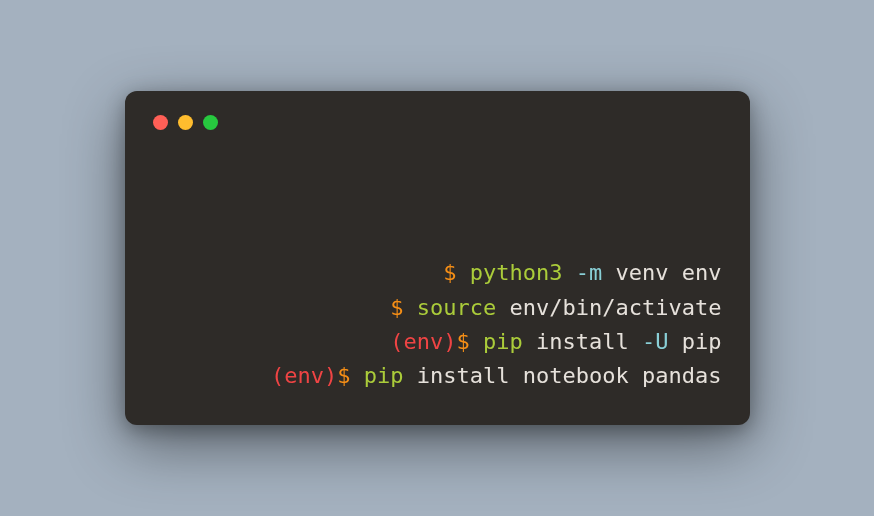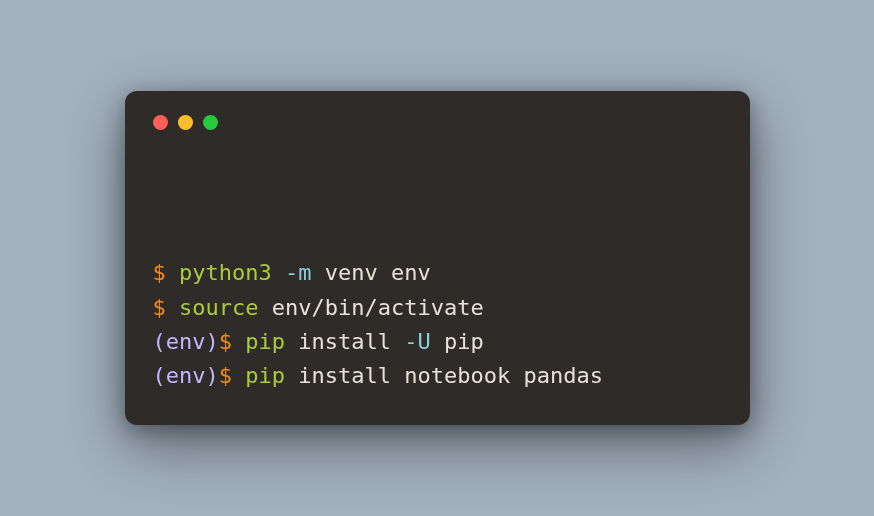--- a/index.html
+++ b/index.html
@@ -15,20 +15,21 @@
       align-items: center;
       justify-content: center;
       font-family: "SF Mono", "Menlo", "Monaco", "Consolas", monospace;
     }
     .terminal-window {
       width: 625px;
       background: #2e2b28;
       border-radius: 12px;
       box-shadow: 0 20px 60px rgba(0,0,0,0.45), 0 5px 20px rgba(0,0,0,0.3);
       padding: 24px 28px 32px 28px;
+      text-align: right;
     }
     .traffic-lights {
       display: flex;
       gap: 10px;
       margin-bottom: 24px;
     }
     .traffic-light {
       width: 15px;
       height: 15px;
       border-radius: 50%;
@@ -42,21 +43,21 @@
       color: #e6e1db;
       white-space: pre;
     }
     .line {
       display: block;
     }
     .tok-prompt { color: #f58e16; }
     .tok-cmd { color: #abcc3a; }
     .tok-flag { color: #89cfd6; }
     .tok-arg { color: #e6e1db; }
-    .tok-prefix { color: #c4b5fd; }
+    .tok-prefix { color: #ef4444; }
   </style>
 </head>
 <body>
 
 <div class="terminal-window">
   <div class="traffic-lights">
     <div class="traffic-light red"></div>
     <div class="traffic-light yellow"></div>
     <div class="traffic-light green"></div>
   </div>

